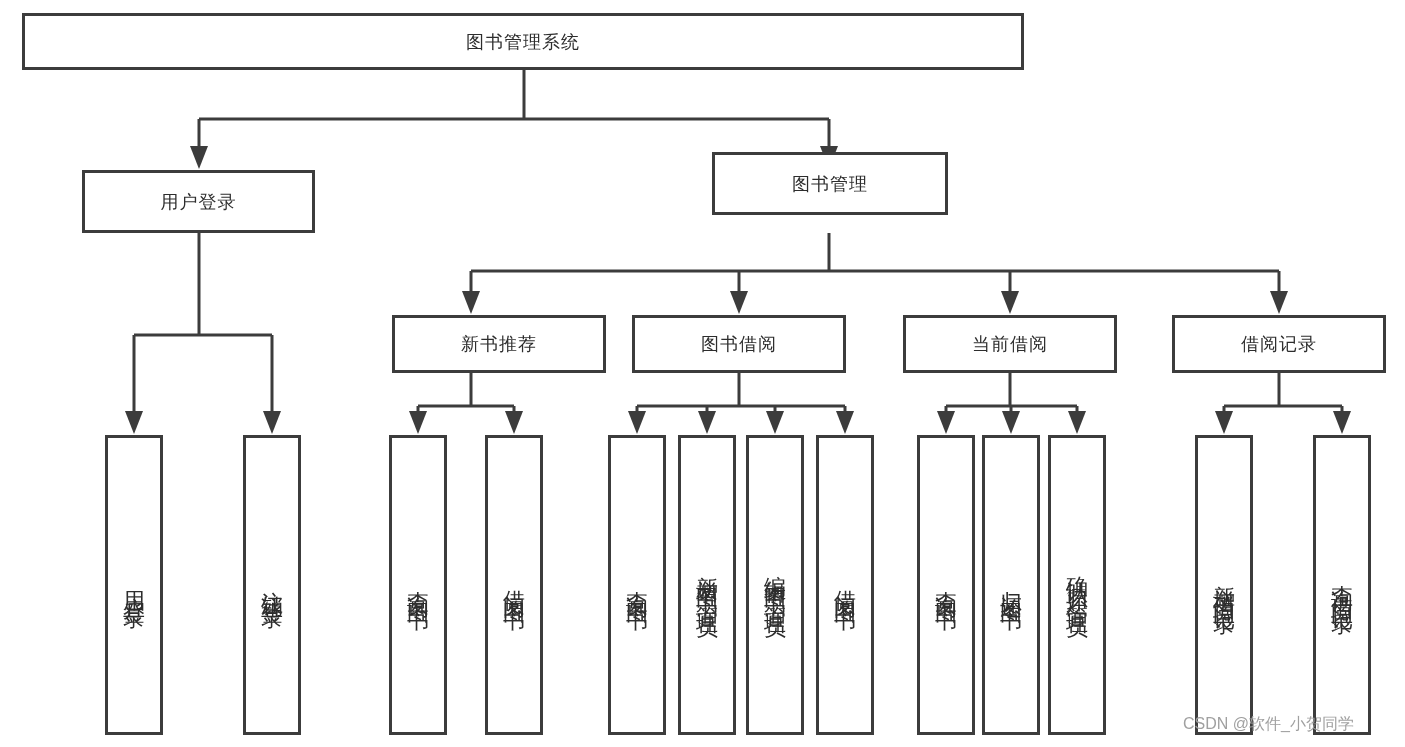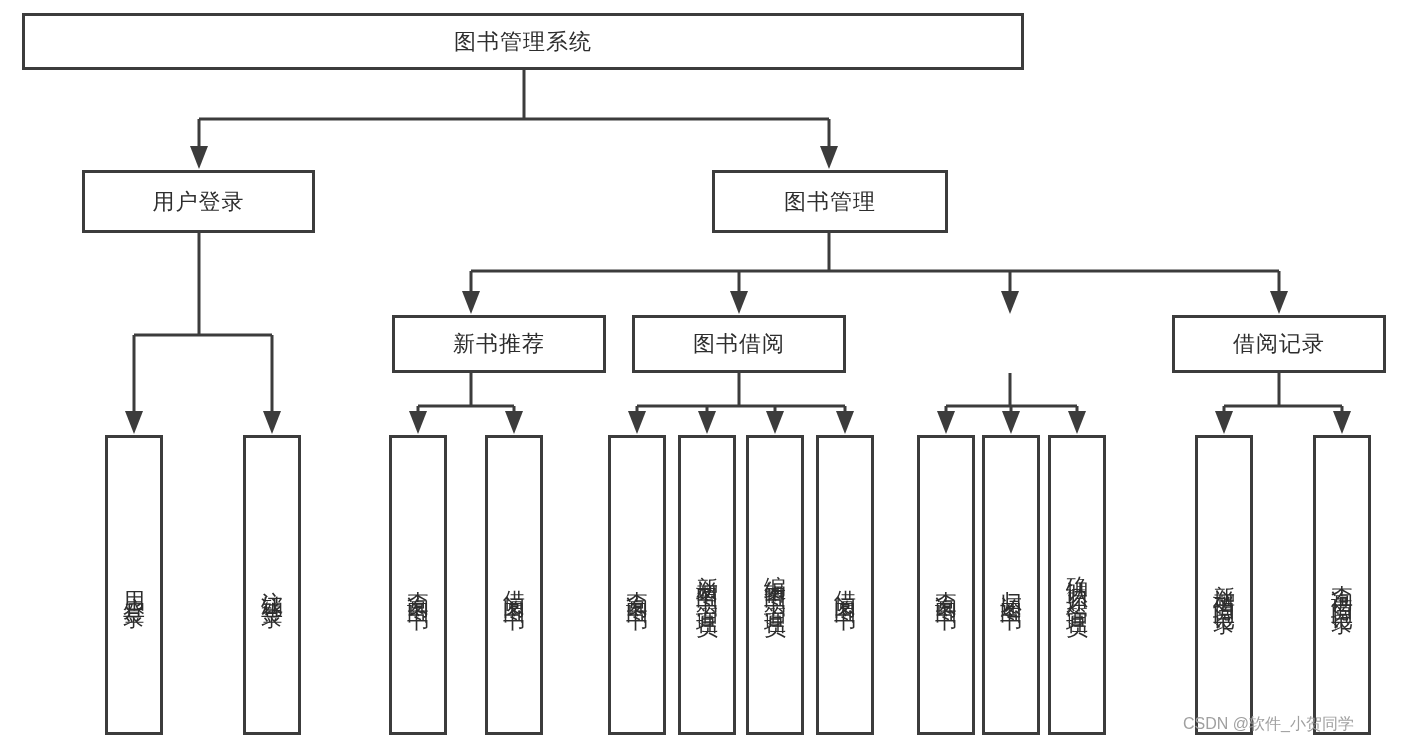--- a/index.html
+++ b/index.html
@@ -39,24 +39,24 @@
     position: absolute;
     box-sizing: border-box;
     background: var(--color-box-background);
     border: 3px solid var(--color-line);
     display: flex;
     align-items: center;
     justify-content: center;
     color: var(--color-text);
     z-index: 2;
   }
-  .node-h { font-size: 22px; letter-spacing: 1px; }
+  .node-h { font-size: 18px; letter-spacing: 1px; }
   .node-root   { left: 22px;  top: 13px;  width: 1002px; height: 57px; }
   .node-l2a    { left: 82px;  top: 170px; width: 233px;  height: 63px; }
-  .node-l2b    { left: 712px; top: 170px; width: 236px;  height: 63px; }
+  .node-l2b    { left: 712px; top: 152px; width: 236px;  height: 63px; }
   .node-l3     { top: 315px;  width: 214px; height: 58px; }
   .node-l3a    { left: 364px; margin-left: 28px; }
   .node-l3b    { left: 632px; align-items: center; }
   .node-l3c    { left: 903px; }
   .node-l3d    { left: 1172px; }
   .leaf {
     top: 435px;
     width: 58px;
     height: 300px;
   }
@@ -142,20 +142,23 @@
   <div class="node node-l2b node-h">
     <span>图书管理</span>
   </div>
 
   <div class="node node-l3 node-l3a node-h">
     <span>新书推荐</span>
   </div>
   <div class="node node-l3 node-l3b node-h">
     <span>图书借阅</span>
   </div>
+  <div class="node node-l3 node-l3c node-h">
+    <span>当前借阅</span>
+  </div>
   <div class="node node-l3 node-l3d node-h">
     <span>借阅记录</span>
   </div>
 
   <div class="node leaf leaf-1">
     <span class="vtext">用户登录</span>
   </div>
   <div class="node leaf leaf-2">
     <span class="vtext">注销登录</span>
   </div>

